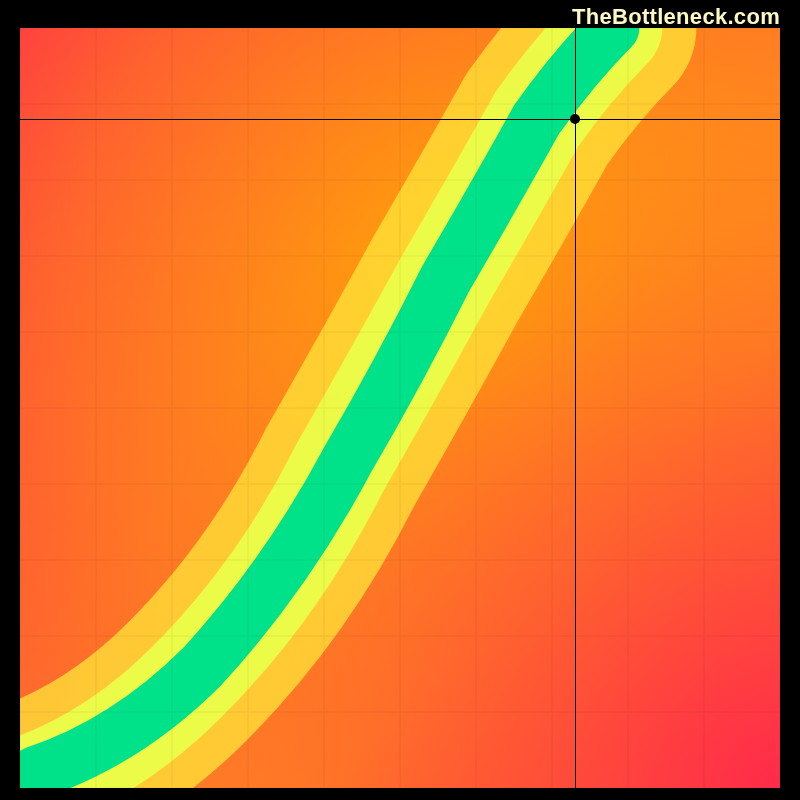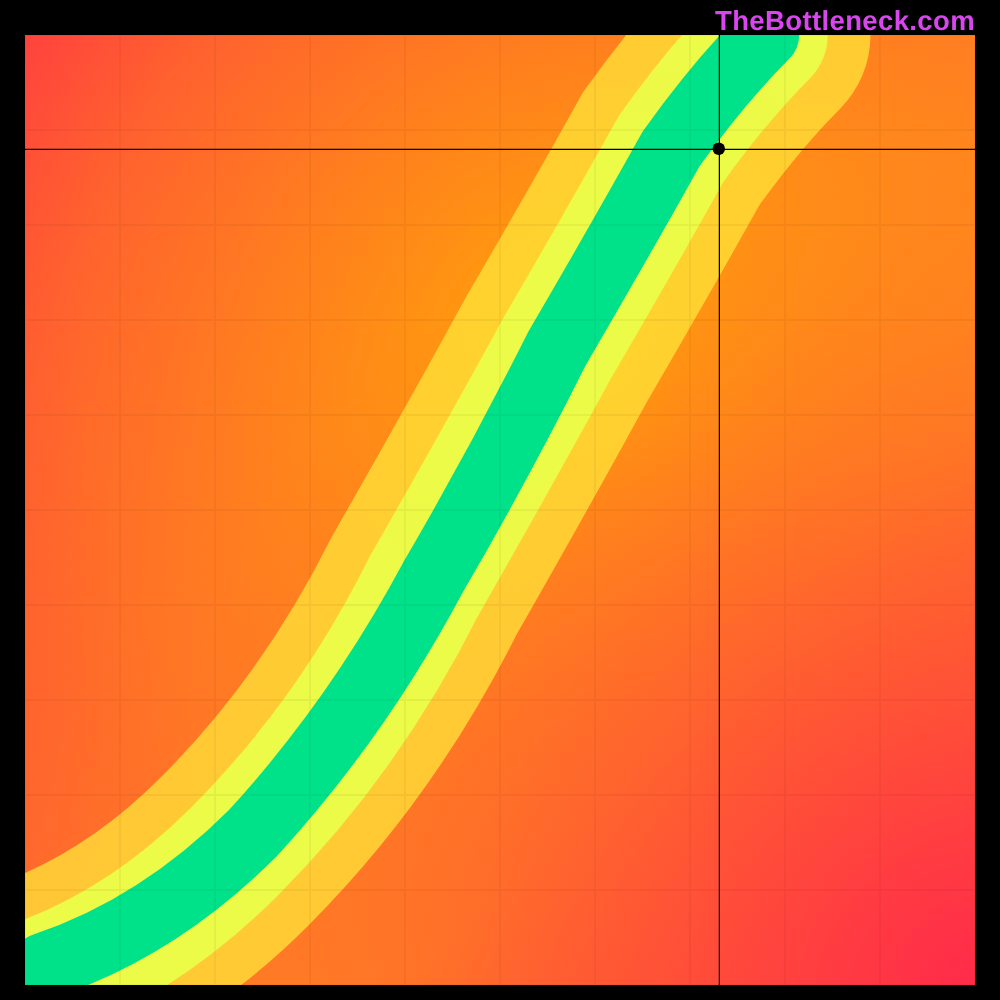--- a/index.html
+++ b/index.html
@@ -13,21 +13,21 @@
   }
   .page {
     position: relative;
     width: 800px;
     height: 800px;
   }
   .watermark {
     position: absolute;
     top: 4px;
     right: 20px;
-    color: #d946ef;
+    color: #fef9c3;
     font-size: 22px;
     font-weight: 600;
     letter-spacing: 0.3px;
     z-index: 10;
   }
   .plot-area {
     position: absolute;
     left: 20px;
     top: 28px;
     width: 760px;

